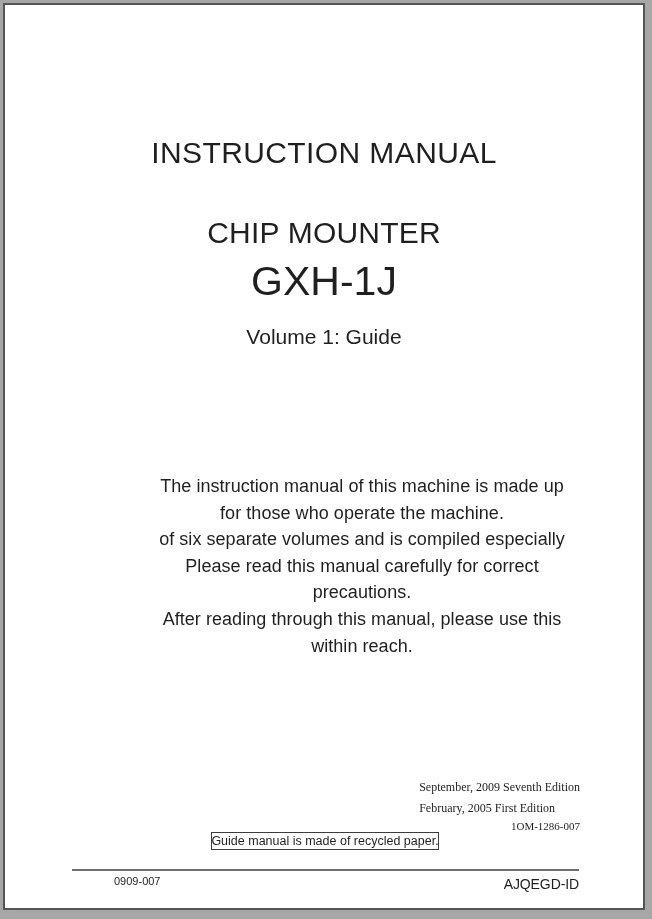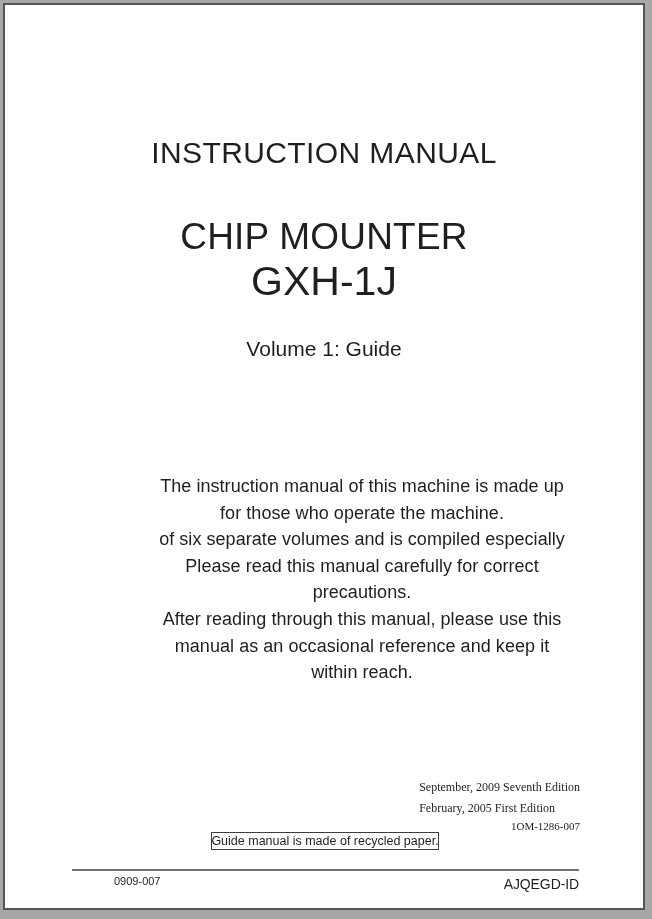--- a/index.html
+++ b/index.html
@@ -23,23 +23,23 @@
     border: 2px solid #56565a;
   }
   .centerline {
     position: absolute;
     left: 0;
     right: 0;
     text-align: center;
     white-space: nowrap;
   }
   .t-doc-type   { top: 131px; font-size: 30px; letter-spacing: 0.4px; }
-  .t-category   { top: 211px; font-size: 37px; letter-spacing: 0.2px; }
+  .t-category   { top: 211px; font-size: 30px; letter-spacing: 0.2px; }
   .t-model      { top: 253px; font-size: 41px; }
-  .t-volume     { top: 332px; font-size: 21px; }
+  .t-volume     { top: 320px; font-size: 21px; }
   .intro {
     position: absolute;
     left: 117px;
     top: 468px;
     width: 480px;
     font-size: 18px;
     line-height: 26.6px;
     letter-spacing: 0.05px;
     text-align: center;
   }
@@ -114,21 +114,20 @@
 
     <div class="centerline t-volume">Volume 1: Guide</div>
 
     <div class="intro">
       <div>The instruction manual of this machine is made up</div>
       <div>for those who operate the machine.</div>
       <div>of six separate volumes and is compiled especially</div>
       <div>Please read this manual carefully for correct</div>
       <div>precautions.</div>
       <div>After reading through this manual, please use this</div>
-      <div>manual as an occasional reference and keep it</div>
       <div>within reach.</div>
     </div>
 
     <div class="editions">
       <div>September, 2009 Seventh Edition</div>
       <div>February, 2005 First Edition</div>
     </div>
 
     <div class="docnum">1OM-1286-007</div>
 

